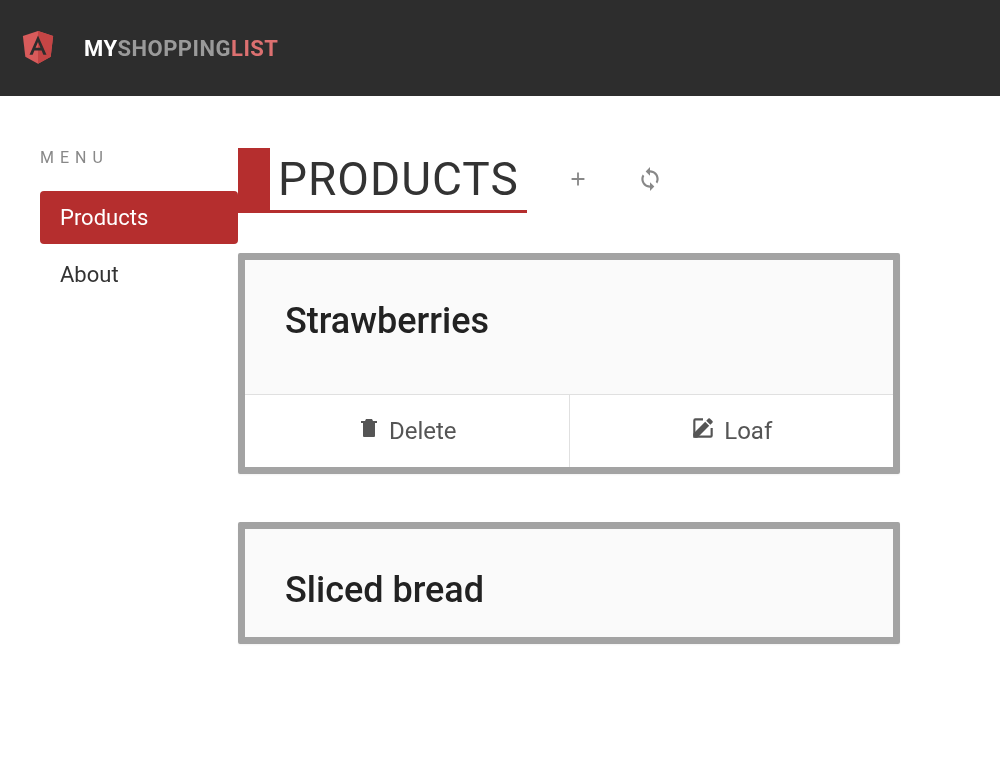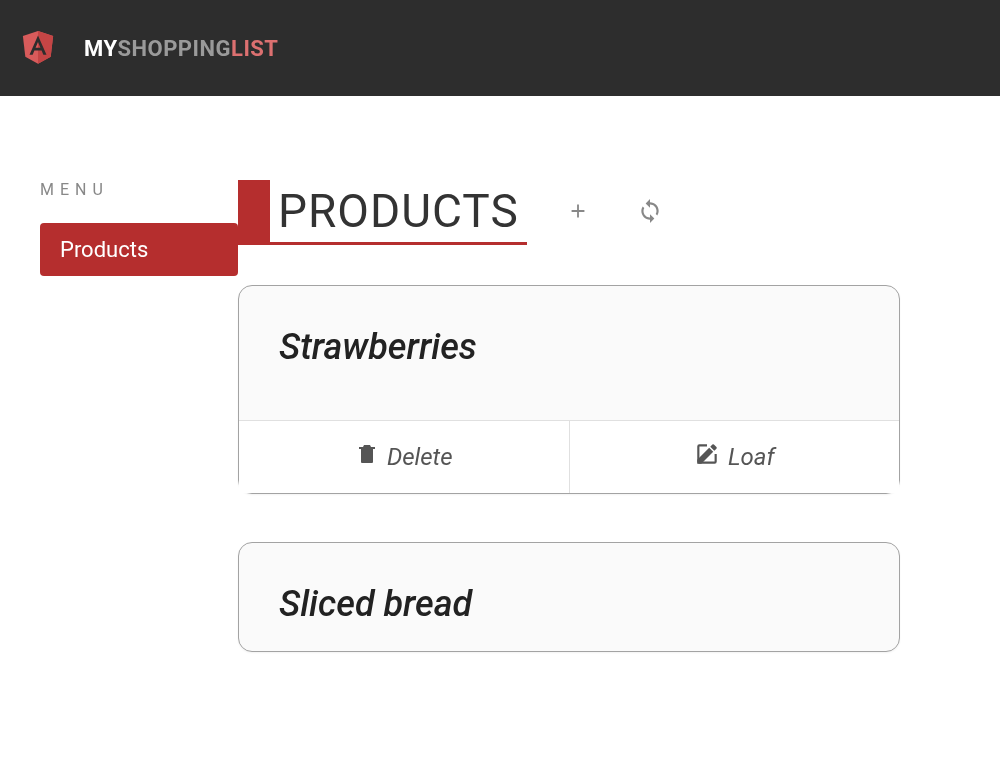--- a/index.html
+++ b/index.html
@@ -35,21 +35,21 @@
       color: #fff;
     }
     .brand-shopping {
       color: #9a9a9a;
     }
     .brand-list {
       color: #dc7070;
     }
     .content {
       display: flex;
-      padding-top: 84px;
+      padding-top: 52px;
     }
     .sidebar {
       width: 238px;
       padding-left: 40px;
     }
     .menu-label {
       color: #888;
       font-size: 16px;
       letter-spacing: 6px;
       font-weight: 400;
@@ -99,25 +99,24 @@
       margin-left: 40px;
     }
     .header-icon {
       color: #888;
       cursor: pointer;
       display: flex;
       align-items: center;
     }
     .card {
       background: #fafafa;
-      border: 1px solid #a3a3a3;
-      border-radius: 14px;
+      border: 7px solid #a3a3a3;
+      border-radius: 2px;
       margin-bottom: 48px;
       box-shadow: 0 1px 2px rgba(0,0,0,0.05);
-      font-style: italic;
     }
     .card-body {
       padding: 40px 40px 36px 40px;
     }
     .card-title {
       font-size: 36px;
       font-weight: 500;
       color: #222;
       margin-bottom: 16px;
     }
@@ -170,20 +169,23 @@
     <span class="brand-my">MY</span><span class="brand-shopping">SHOPPING</span><span class="brand-list">LIST</span>
   </div>
 </div>
 
 <div class="content">
   <aside class="sidebar">
     <div class="menu-label">MENU</div>
     <div class="nav-item active">
       <span>Products</span>
     </div>
+    <div class="nav-item">
+      <span>About</span>
+    </div>
   </aside>
 
   <main class="main">
     <div class="page-header">
       <div class="title-block">
         <div class="title-accent"></div>
         <h1 class="page-title">PRODUCTS</h1>
       </div>
       <div class="header-icons">
         <span class="header-icon">

